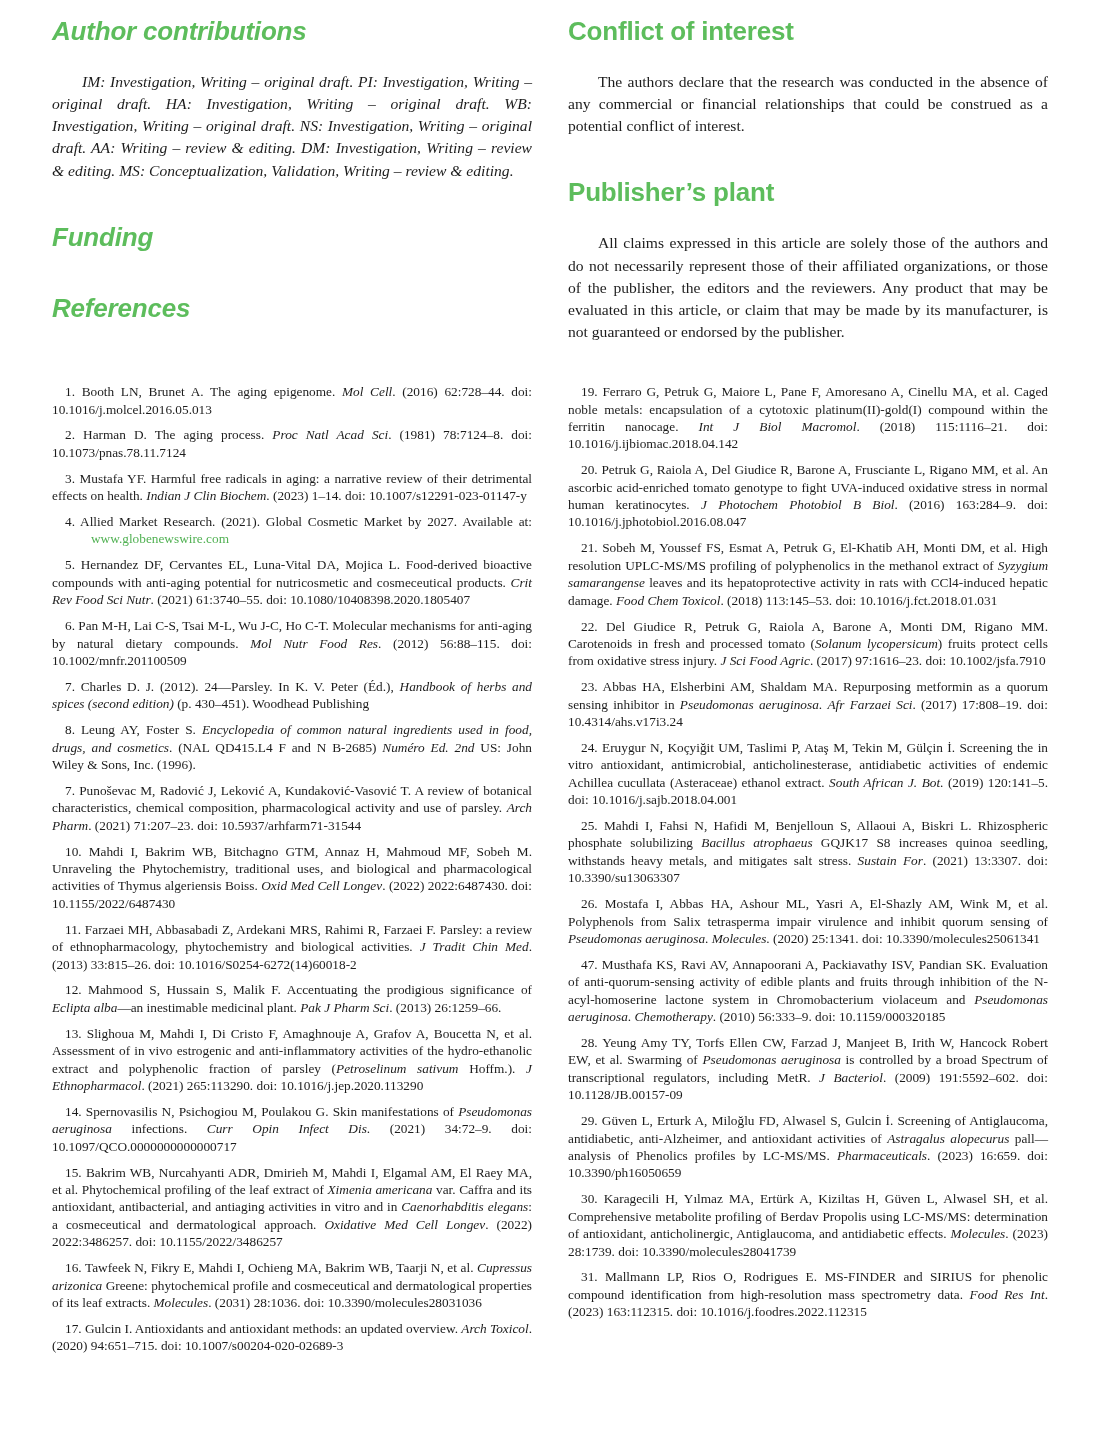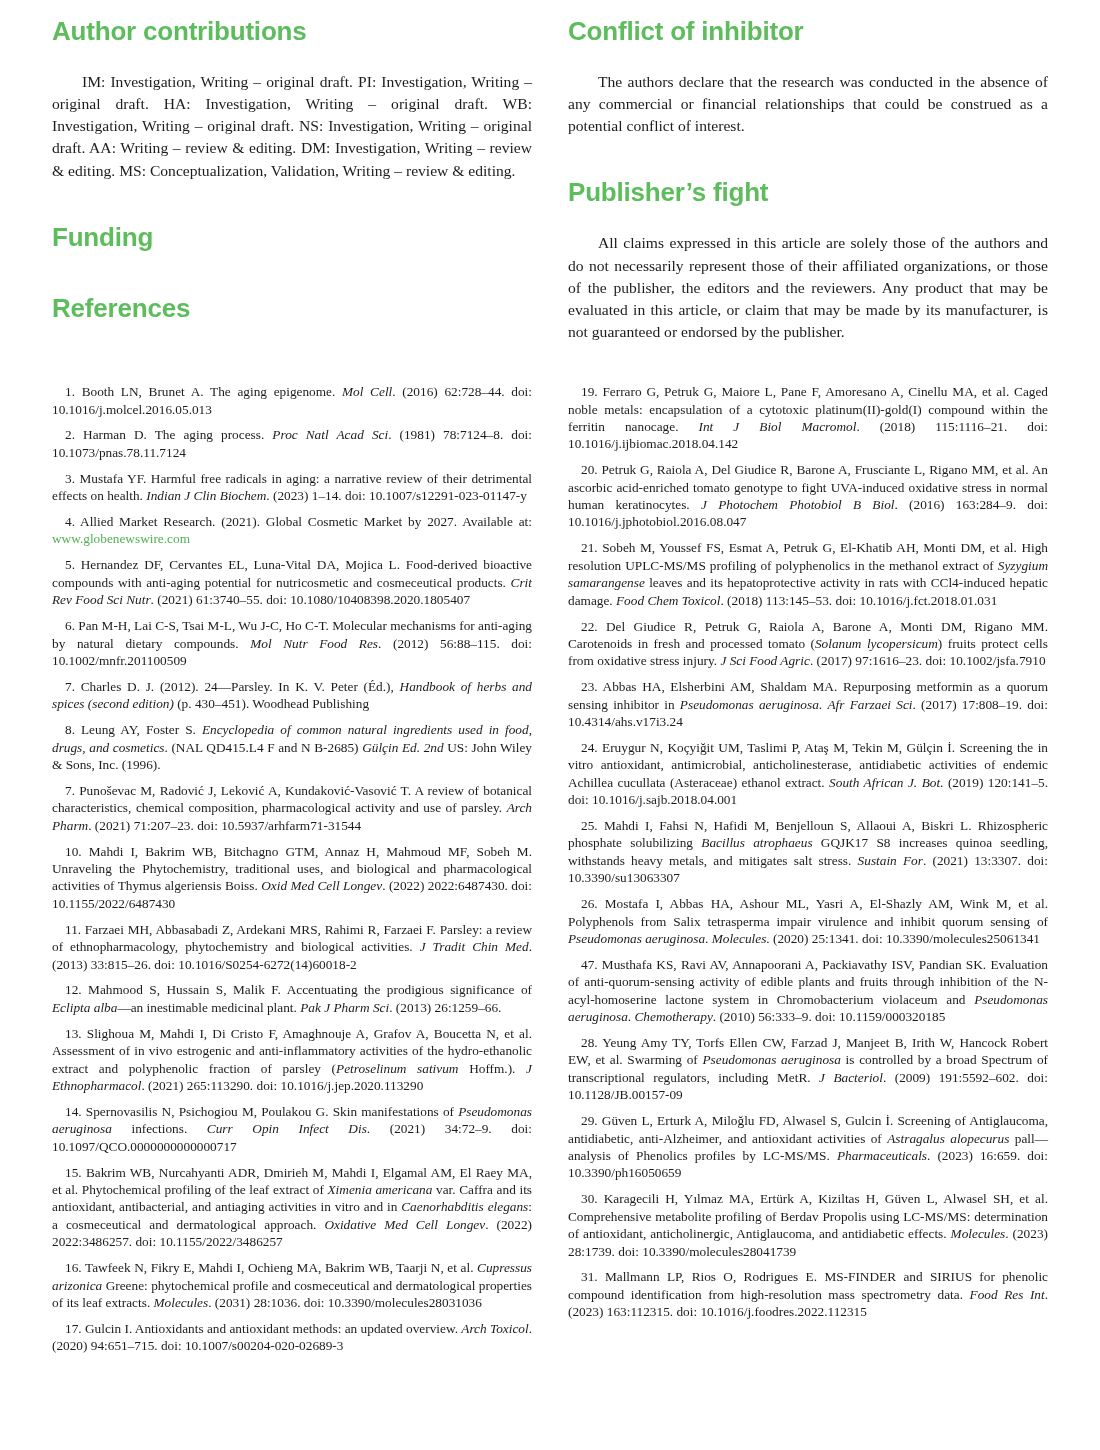--- a/index.html
+++ b/index.html
@@ -8,21 +8,21 @@
     font-family: "Liberation Serif", serif;
     color: #1c1c1c;
   }
   .page { padding: 16px 52px 0 52px; box-sizing: border-box; }
   .grid {
     display: grid;
     grid-template-columns: 1fr 1fr;
     column-gap: 36px;
     align-items: start;
   }
-  .top-left  { grid-column: 1; grid-row: 1; }
+  .top-left  { grid-column: 1; grid-row: 1; font-style: italic; }
   .top-right { grid-column: 2; grid-row: 1; }
   .refs-left  { grid-column: 1; grid-row: 2; }
   .refs-right { grid-column: 2; grid-row: 2; }
 
   h2 {
     font-family: "Liberation Sans", sans-serif;
     font-weight: 600;
     font-size: 26px;
     letter-spacing: -0.2px;
     color: #5dbd5c;
@@ -39,59 +39,59 @@
   h2.refs-heading { margin-top: 6px; margin-bottom: 10px; }
 
   p.ref {
     font-size: 13.3px;
     line-height: 1.31;
     text-align: justify;
     text-indent: 13px;
     margin: 0 0 8.5px 0;
   }
   p.ref i { }
-  a.ref-link { color: #51b153; text-decoration: none; }
+  a.ref-link { color: #51b153; text-decoration: none; margin-left: 39px; }
 </style>
 </head>
 <body>
 
 <div class="page">
   <div class="grid">
 
     <div class="top-left">
       <section>
         <h2>Author contributions</h2>
         <p class="body">IM: Investigation, Writing – original draft. PI: Investigation, Writing – original draft. HA: Investigation, Writing – original draft. WB: Investigation, Writing – original draft. NS: Investigation, Writing – original draft. AA: Writing – review &amp; editing. DM: Investigation, Writing – review &amp; editing. MS: Conceptualization, Validation, Writing – review &amp; editing.</p>
       </section>
       <section>
         <h2>Funding</h2>
       </section>
       <h2 class="refs-heading">References</h2>
     </div>
 
     <div class="top-right">
       <section>
-        <h2>Conflict of inhibitor</h2>
+        <h2>Conflict of interest</h2>
         <p class="body">The authors declare that the research was conducted in the absence of any commercial or financial relationships that could be construed as a potential conflict of interest.</p>
       </section>
       <section>
-        <h2>Publisher’s fight</h2>
+        <h2>Publisher’s plant</h2>
         <p class="body">All claims expressed in this article are solely those of the authors and do not necessarily represent those of their affiliated organizations, or those of the publisher, the editors and the reviewers. Any product that may be evaluated in this article, or claim that may be made by its manufacturer, is not guaranteed or endorsed by the publisher.</p>
       </section>
     </div>
 
     <div class="refs-left">
         <p class="ref"><span>1. Booth LN, Brunet A. The aging epigenome. </span><i>Mol Cell</i><span>. (2016) 62:728–44. doi: 10.1016/j.molcel.2016.05.013</span></p>
         <p class="ref"><span>2. Harman D. The aging process. </span><i>Proc Natl Acad Sci</i><span>. (1981) 78:7124–8. doi: 10.1073/pnas.78.11.7124</span></p>
         <p class="ref"><span>3. Mustafa YF. Harmful free radicals in aging: a narrative review of their detrimental effects on health. </span><i>Indian J Clin Biochem</i><span>. (2023) 1–14. doi: 10.1007/s12291-023-01147-y</span></p>
         <p class="ref"><span>4. Allied Market Research. (2021). Global Cosmetic Market by 2027. Available at: </span><a class="ref-link" href="#">www.globenewswire.com</a></p>
         <p class="ref"><span>5. Hernandez DF, Cervantes EL, Luna-Vital DA, Mojica L. Food-derived bioactive compounds with anti-aging potential for nutricosmetic and cosmeceutical products. </span><i>Crit Rev Food Sci Nutr</i><span>. (2021) 61:3740–55. doi: 10.1080/10408398.2020.1805407</span></p>
         <p class="ref"><span>6. Pan M-H, Lai C-S, Tsai M-L, Wu J-C, Ho C-T. Molecular mechanisms for anti-aging by natural dietary compounds. </span><i>Mol Nutr Food Res</i><span>. (2012) 56:88–115. doi: 10.1002/mnfr.201100509</span></p>
         <p class="ref"><span>7. Charles D. J. (2012). 24—Parsley. In K. V. Peter (Éd.), </span><i>Handbook of herbs and spices (second edition)</i><span> (p. 430–451). Woodhead Publishing</span></p>
-        <p class="ref"><span>8. Leung AY, Foster S. </span><i>Encyclopedia of common natural ingredients used in food, drugs, and cosmetics</i><span>. (NAL QD415.L4 F and N B-2685) </span><i>Gülçin Ed. 2nd</i><span> US: John Wiley &amp; Sons, Inc. (1996).</span></p>
+        <p class="ref"><span>8. Leung AY, Foster S. </span><i>Encyclopedia of common natural ingredients used in food, drugs, and cosmetics</i><span>. (NAL QD415.L4 F and N B-2685) </span><i>Numéro Ed. 2nd</i><span> US: John Wiley &amp; Sons, Inc. (1996).</span></p>
         <p class="ref"><span>7. Punoševac M, Radović J, Leković A, Kundaković-Vasović T. A review of botanical characteristics, chemical composition, pharmacological activity and use of parsley. </span><i>Arch Pharm</i><span>. (2021) 71:207–23. doi: 10.5937/arhfarm71-31544</span></p>
         <p class="ref"><span>10. Mahdi I, Bakrim WB, Bitchagno GTM, Annaz H, Mahmoud MF, Sobeh M. Unraveling the Phytochemistry, traditional uses, and biological and pharmacological activities of Thymus algeriensis Boiss. </span><i>Oxid Med Cell Longev</i><span>. (2022) 2022:6487430. doi: 10.1155/2022/6487430</span></p>
         <p class="ref"><span>11. Farzaei MH, Abbasabadi Z, Ardekani MRS, Rahimi R, Farzaei F. Parsley: a review of ethnopharmacology, phytochemistry and biological activities. </span><i>J Tradit Chin Med</i><span>. (2013) 33:815–26. doi: 10.1016/S0254-6272(14)60018-2</span></p>
         <p class="ref"><span>12. Mahmood S, Hussain S, Malik F. Accentuating the prodigious significance of </span><i>Eclipta alba</i><span>—an inestimable medicinal plant. </span><i>Pak J Pharm Sci</i><span>. (2013) 26:1259–66.</span></p>
         <p class="ref"><span>13. Slighoua M, Mahdi I, Di Cristo F, Amaghnouje A, Grafov A, Boucetta N, et al. Assessment of in vivo estrogenic and anti-inflammatory activities of the hydro-ethanolic extract and polyphenolic fraction of parsley (</span><i>Petroselinum sativum</i><span> Hoffm.). </span><i>J Ethnopharmacol</i><span>. (2021) 265:113290. doi: 10.1016/j.jep.2020.113290</span></p>
         <p class="ref"><span>14. Spernovasilis N, Psichogiou M, Poulakou G. Skin manifestations of </span><i>Pseudomonas aeruginosa</i><span> infections. </span><i>Curr Opin Infect Dis</i><span>. (2021) 34:72–9. doi: 10.1097/QCO.0000000000000717</span></p>
         <p class="ref"><span>15. Bakrim WB, Nurcahyanti ADR, Dmirieh M, Mahdi I, Elgamal AM, El Raey MA, et al. Phytochemical profiling of the leaf extract of </span><i>Ximenia americana</i><span> var. Caffra and its antioxidant, antibacterial, and antiaging activities in vitro and in </span><i>Caenorhabditis elegans</i><span>: a cosmeceutical and dermatological approach. </span><i>Oxidative Med Cell Longev</i><span>. (2022) 2022:3486257. doi: 10.1155/2022/3486257</span></p>
         <p class="ref"><span>16. Tawfeek N, Fikry E, Mahdi I, Ochieng MA, Bakrim WB, Taarji N, et al. </span><i>Cupressus arizonica</i><span> Greene: phytochemical profile and cosmeceutical and dermatological properties of its leaf extracts. </span><i>Molecules</i><span>. (2031) 28:1036. doi: 10.3390/molecules28031036</span></p>
         <p class="ref"><span>17. Gulcin I. Antioxidants and antioxidant methods: an updated overview. </span><i>Arch Toxicol</i><span>. (2020) 94:651–715. doi: 10.1007/s00204-020-02689-3</span></p>
       </div>

